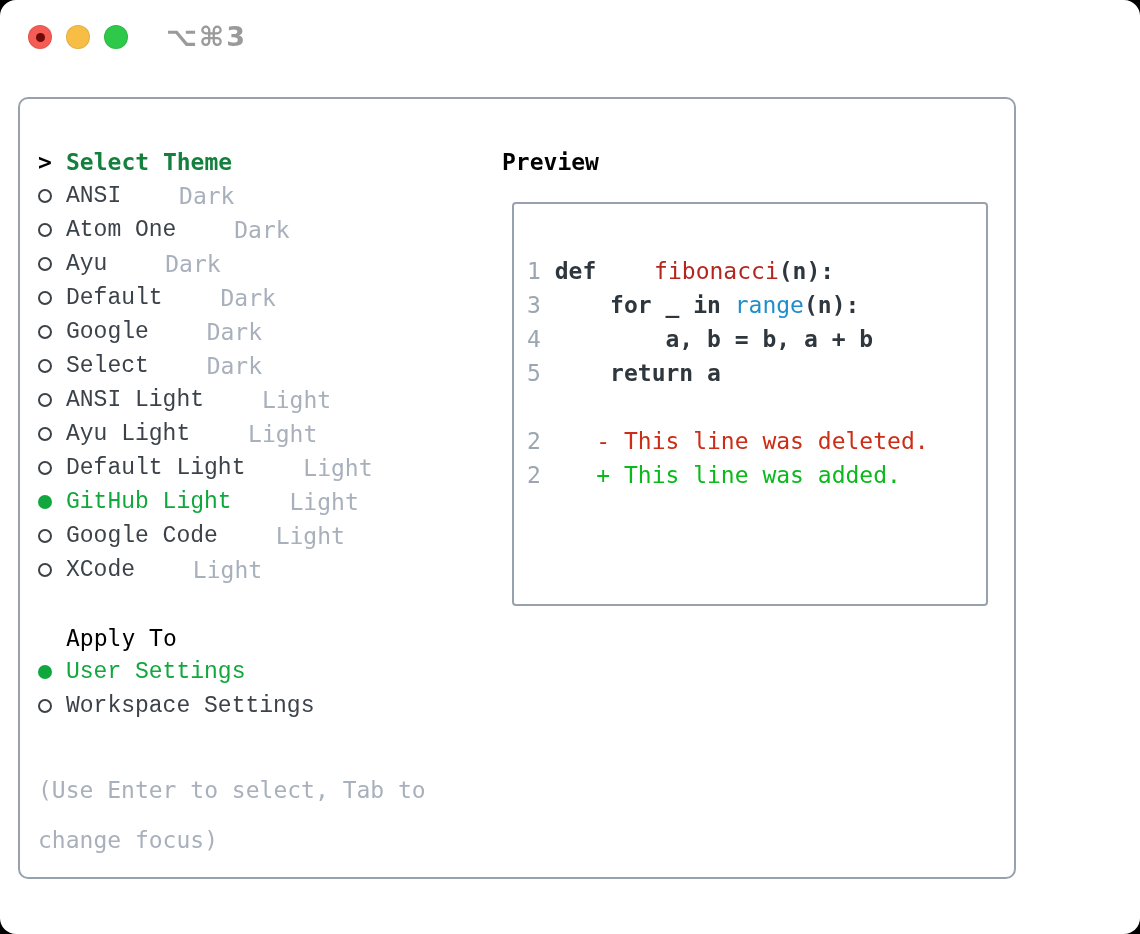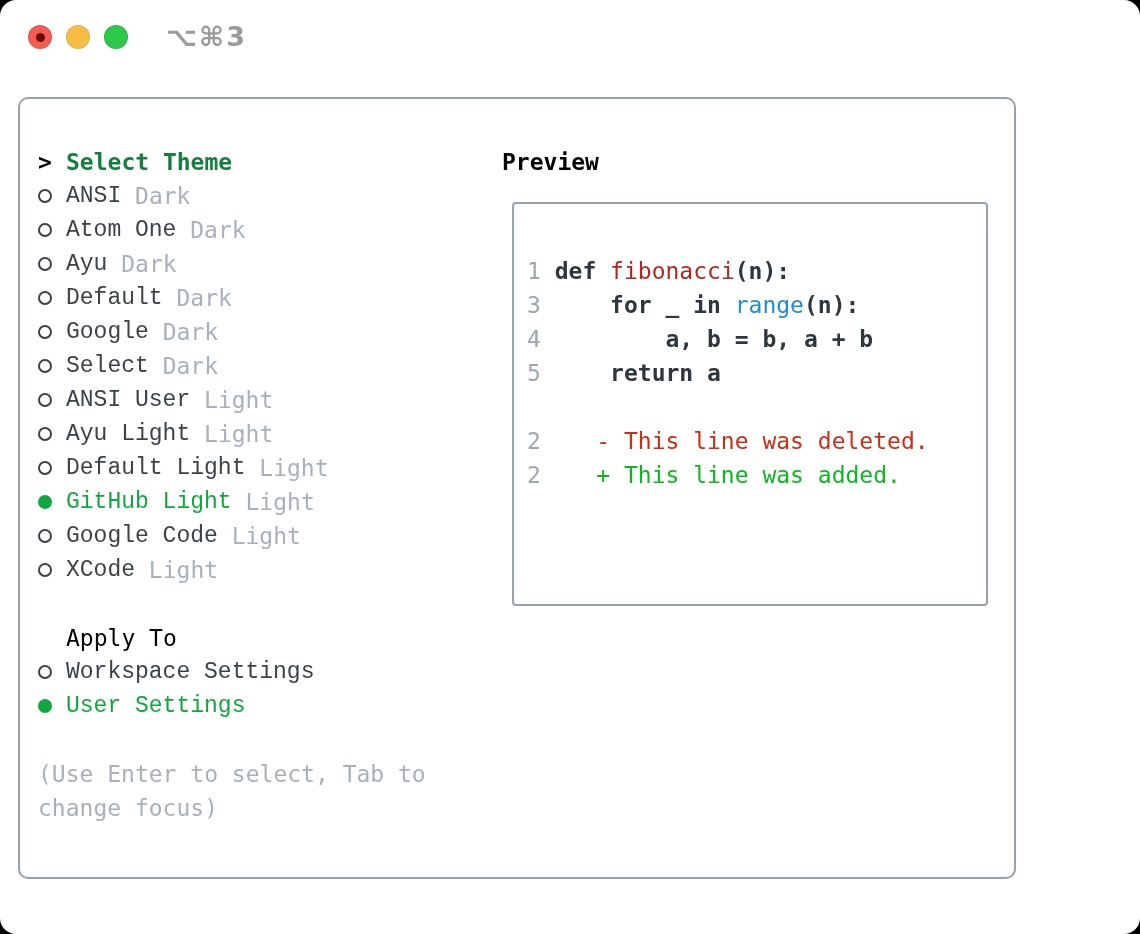--- a/index.html
+++ b/index.html
@@ -27,32 +27,32 @@
   .left-col{position:absolute;left:18px;top:46px;width:450px;font:23px/34px var(--mono);color:var(--item_text);}
   .row{display:flex;align-items:center;height:34px;white-space:pre;}
   .cell{width:28px;height:34px;display:flex;align-items:center;flex:none;}
   .caret{font-weight:bold;color:#000;}
   .dot{width:14px;height:14px;border:2px solid var(--item_text);border-radius:50%;}
   .dot.filled{background:var(--accent_green);border-color:var(--accent_green);}
   .hdr{font-weight:bold;color:#15803d;}
   .plainhdr{color:#000;}
   .nm{color:var(--item_text);white-space:pre;font-family:Liberation Mono, monospace;}
   .nm.sel{color:var(--accent_green);}
-  .sfx{color:var(--muted_gray);white-space:pre;}
+  .sfx{color:var(--muted_gray);white-space:pre;margin-left:44px;}
   .blankrow{height:34px;}
-  .help{color:var(--muted_gray);white-space:pre;height:34px;display:flex;align-items:center;}
+  .help{color:var(--muted_gray);white-space:pre;height:34px;display:flex;align-items:center;margin-top:16px;}
 
   
   .preview-hdr{position:absolute;left:482px;top:46px;height:34px;display:flex;align-items:center;font:bold 23px/34px var(--mono);color:#000;}
   .preview-box{position:absolute;left:492px;top:103px;width:476px;height:404px;border:2px solid var(--border_gray);border-radius:4px;background:var(--window_bg);}
   .codewrap{position:absolute;left:13px;top:50px;font:23px/34px var(--mono);}
   .cline{height:34px;white-space:pre;}
   .ln{color:var(--line_num);}
   .c-text{color:var(--code_text);font-weight:bold;}
-  .c-func{color:var(--func_red);}
+  .c-func{color:var(--func_red);margin-left:44px;}
   .c-num{color:var(--num_teal);}
   .c-builtin{color:var(--builtin_blue);}
   .c-context{color:var(--context_gray);}
   .c-deleted{color:var(--deleted_red);}
   .c-added{color:var(--added_green);margin-top:24px;}
 </style>
 </head>
 <body>
 
 <div class="screen">
@@ -75,38 +75,38 @@
           <span class="hdr">Select Theme</span>
         </div>
 
         <div id="theme-list">
             <div class="row"><span class="cell"><span class="dot"></span></span><span class="nm">ANSI</span><span class="sfx"> Dark</span></div>
             <div class="row"><span class="cell"><span class="dot"></span></span><span class="nm">Atom One</span><span class="sfx"> Dark</span></div>
             <div class="row"><span class="cell"><span class="dot"></span></span><span class="nm">Ayu</span><span class="sfx"> Dark</span></div>
             <div class="row"><span class="cell"><span class="dot"></span></span><span class="nm">Default</span><span class="sfx"> Dark</span></div>
             <div class="row"><span class="cell"><span class="dot"></span></span><span class="nm">Google</span><span class="sfx"> Dark</span></div>
             <div class="row"><span class="cell"><span class="dot"></span></span><span class="nm">Select</span><span class="sfx"> Dark</span></div>
-            <div class="row"><span class="cell"><span class="dot"></span></span><span class="nm">ANSI User</span><span class="sfx"> Light</span></div>
+            <div class="row"><span class="cell"><span class="dot"></span></span><span class="nm">ANSI Light</span><span class="sfx"> Light</span></div>
             <div class="row"><span class="cell"><span class="dot"></span></span><span class="nm">Ayu Light</span><span class="sfx"> Light</span></div>
             <div class="row"><span class="cell"><span class="dot"></span></span><span class="nm">Default Light</span><span class="sfx"> Light</span></div>
             <div class="row"><span class="cell"><span class="dot filled"></span></span><span class="nm sel">GitHub Light</span><span class="sfx"> Light</span></div>
             <div class="row"><span class="cell"><span class="dot"></span></span><span class="nm">Google Code</span><span class="sfx"> Light</span></div>
             <div class="row"><span class="cell"><span class="dot"></span></span><span class="nm">XCode</span><span class="sfx"> Light</span></div>
           </div>
 
         <div class="blankrow"></div>
 
         <div class="row">
           <span class="cell"></span>
           <span class="plainhdr">Apply To</span>
         </div>
 
         <div id="apply-list">
+            <div class="row"><span class="cell"><span class="dot filled"></span></span><span class="nm sel">User Settings</span></div>
             <div class="row"><span class="cell"><span class="dot"></span></span><span class="nm">Workspace Settings</span></div>
-            <div class="row"><span class="cell"><span class="dot filled"></span></span><span class="nm sel">User Settings</span></div>
           </div>
 
         <div class="blankrow"></div>
 
         <div class="help">(Use Enter to select, Tab to</div>
         <div class="help">change focus)</div>
       </div>
 
       <div class="preview-hdr">Preview</div>
 

